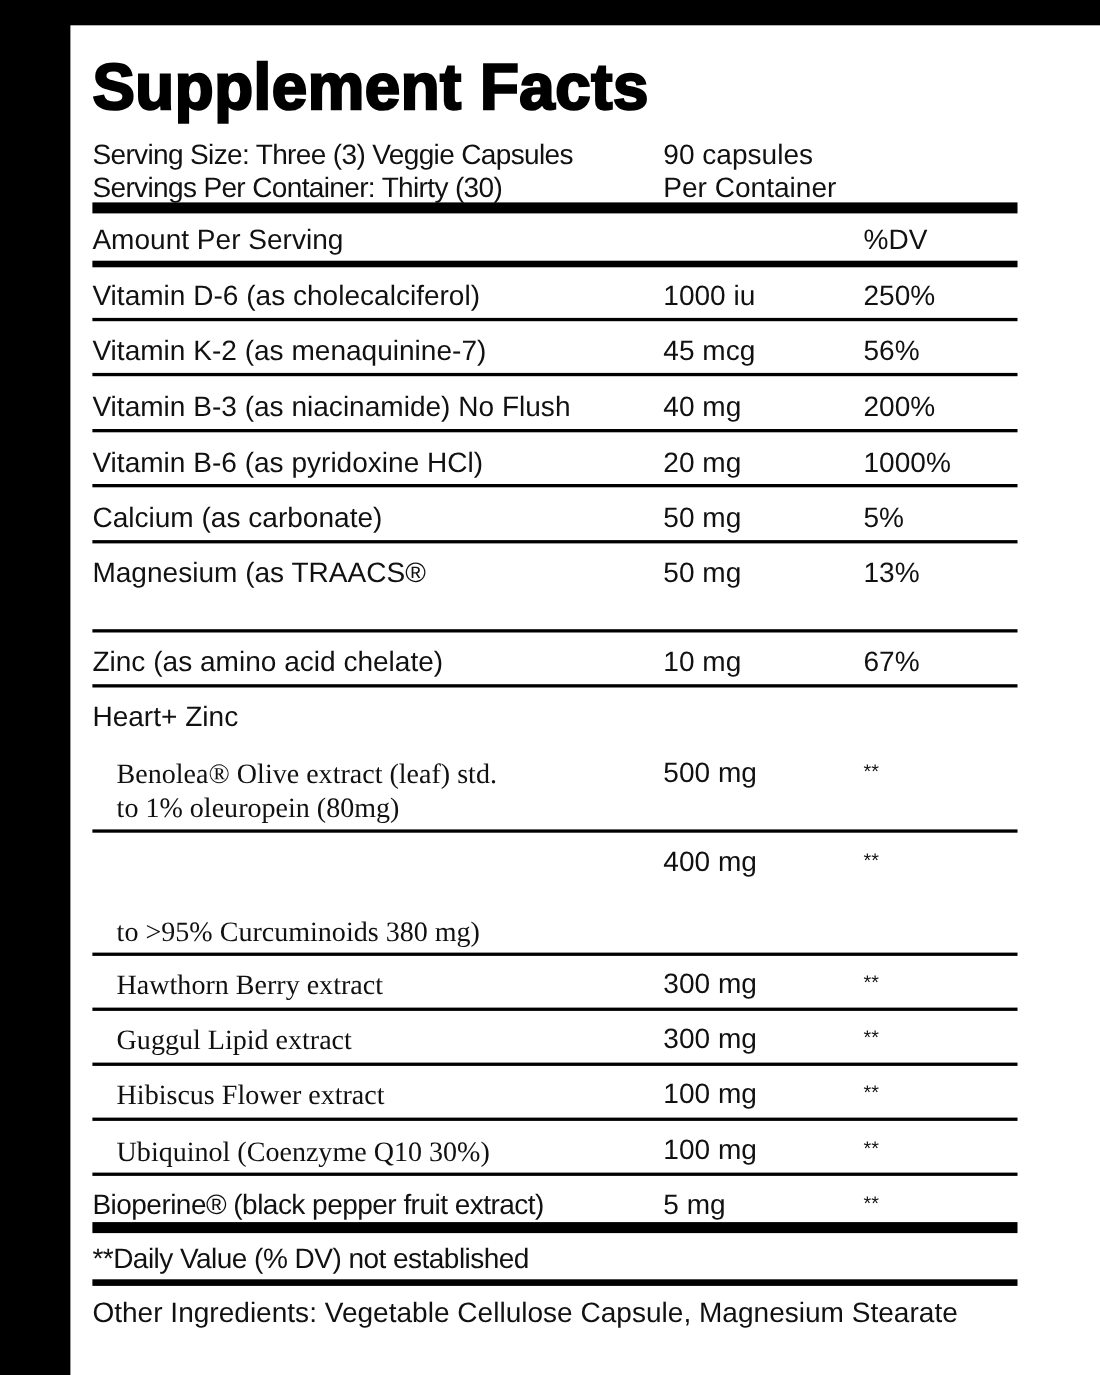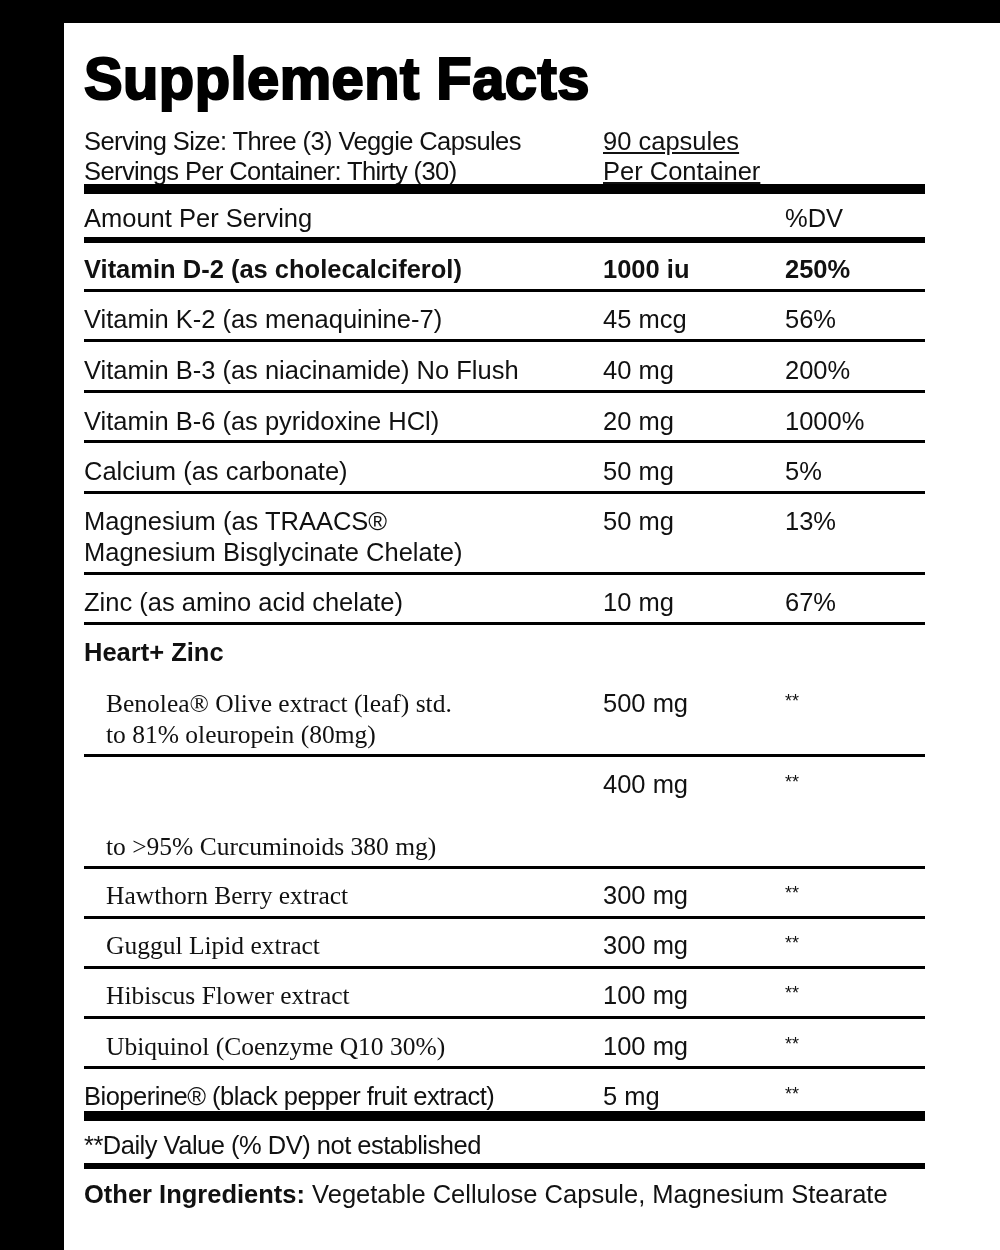--- a/index.html
+++ b/index.html
@@ -16,29 +16,29 @@
     position:absolute; left:20px; top:24px;
     font-family:"Liberation Sans", sans-serif; font-weight:900;
     font-size:59px; letter-spacing:0.5px; line-height:64px;
     -webkit-text-stroke:2.2px #000; color:#000; transform:scaleX(0.98); transform-origin:left;
   }
   .serving {
     position:absolute; left:20px; top:103px; width:841px;
     font-size:25.5px; line-height:30px; letter-spacing:-0.6px;
   }
   .serving .l { position:absolute; left:0; white-space:nowrap; }
-  .serving .r { position:absolute; left:519px; white-space:nowrap; letter-spacing:0;text-decoration:underline; }
+  .serving .r { position:absolute; left:519px; white-space:nowrap; letter-spacing:0; }
   .bar { position:absolute; left:20px; width:841px; background:#000; }
   .row { position:absolute; left:20px; width:841px; font-size:25.5px; line-height:31px; }
   .row .n { position:absolute; left:0; white-space:nowrap; }
   .row .n.ind { left:22px;font-family:Liberation Serif, serif; }
   .row .a { position:absolute; left:519px; white-space:nowrap; }
   .row .d { position:absolute; left:701px; white-space:nowrap; }
   .row .d.star { font-size:18px; line-height:20px; }
-  .b { font-weight:bold; }
+  .b { font-weight:normal; }
   .other { position:absolute; left:20px; top:1162px; width:841px; font-size:25.5px; line-height:31px; }
 </style>
 </head>
 <body>
 
 <div class="panel">
 
   <div class="title">Supplement Facts</div>
 
   <div class="serving">
@@ -50,21 +50,21 @@
 
   <div class="bar" style="top:161px;height:10px"></div>
 
   <div class="row" style="top:180px">
     <span class="n">Amount Per Serving</span>
     <span class="d">%DV</span>
   </div>
   <div class="bar" style="top:214px;height:6px"></div>
 
   <div class="row b" style="top:231px">
-    <span class="n">Vitamin D-2 (as cholecalciferol)</span>
+    <span class="n">Vitamin D-6 (as cholecalciferol)</span>
     <span class="a">1000 iu</span>
     <span class="d">250%</span>
   </div>
   <div class="bar" style="top:266px;height:3px"></div>
 
   <div class="row" style="top:281px">
     <span class="n">Vitamin K-2 (as menaquinine-7)</span>
     <span class="a">45 mcg</span>
     <span class="d">56%</span>
   </div>
@@ -86,40 +86,39 @@
 
   <div class="row" style="top:433px">
     <span class="n">Calcium (as carbonate)</span>
     <span class="a">50 mg</span>
     <span class="d">5%</span>
   </div>
   <div class="bar" style="top:468px;height:3px"></div>
 
   <div class="row" style="top:483px;height:62px">
     <span class="n" style="top:0">Magnesium (as TRAACS®</span>
-    <span class="n" style="top:31px">Magnesium Bisglycinate Chelate)</span>
     <span class="a">50 mg</span>
     <span class="d">13%</span>
   </div>
   <div class="bar" style="top:549px;height:3px"></div>
 
   <div class="row" style="top:564px">
     <span class="n">Zinc (as amino acid chelate)</span>
     <span class="a">10 mg</span>
     <span class="d">67%</span>
   </div>
   <div class="bar" style="top:599px;height:3px"></div>
 
   <div class="row b" style="top:614px">
     <span class="n">Heart+ Zinc</span>
   </div>
 
   <div class="row" style="top:665px;height:62px">
     <span class="n ind" style="top:0">Benolea® Olive extract (leaf) std.</span>
-    <span class="n ind" style="top:31px">to 81% oleuropein (80mg)</span>
+    <span class="n ind" style="top:31px">to 1% oleuropein (80mg)</span>
     <span class="a">500 mg</span>
     <span class="d star" style="top:3px">**</span>
   </div>
   <div class="bar" style="top:731px;height:3px"></div>
 
   <div class="row" style="top:746px;height:93px">
     <span class="n ind" style="top:62px">to &gt;95% Curcuminoids 380 mg)</span>
     <span class="a">400 mg</span>
     <span class="d star" style="top:3px">**</span>
   </div>

